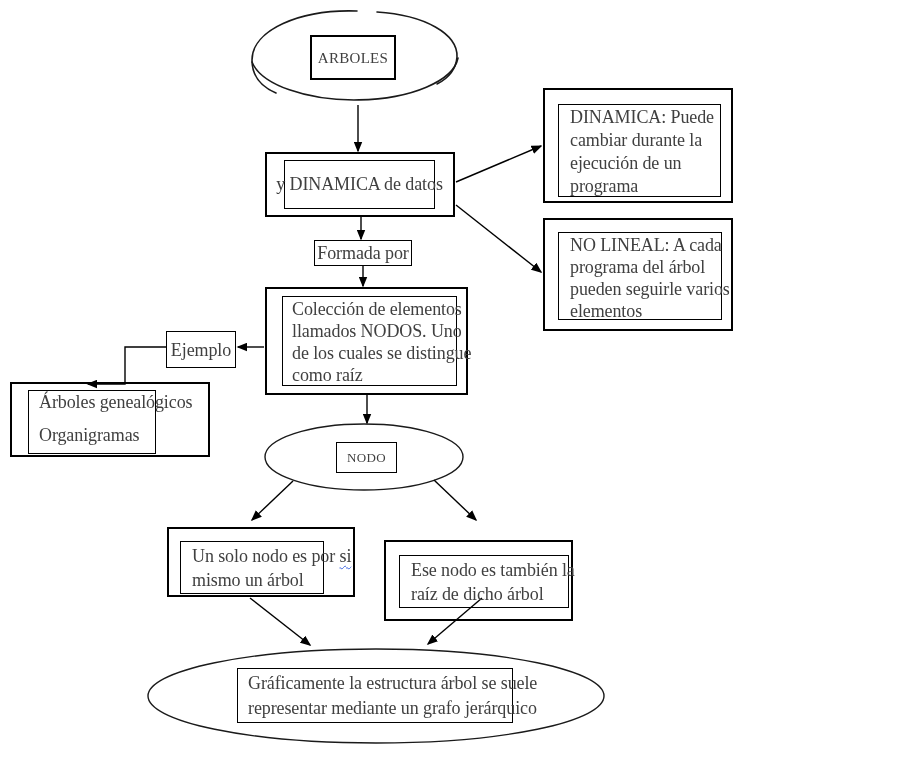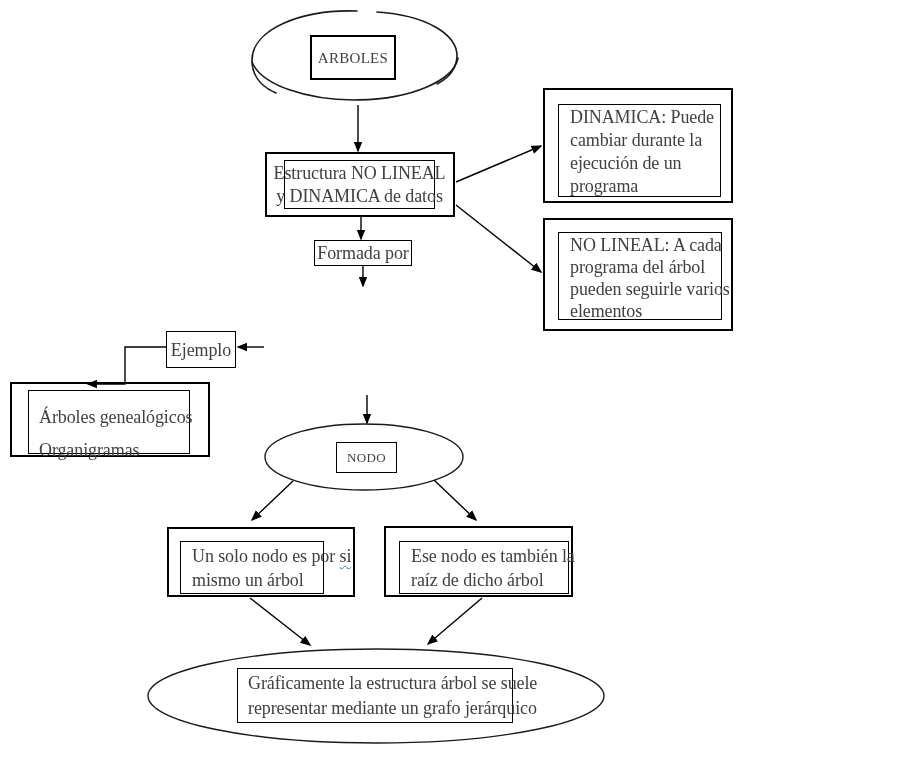--- a/index.html
+++ b/index.html
@@ -60,21 +60,20 @@
       <line x1="482" y1="598" x2="428" y2="644" marker-end="url(#arr)"></line>
     </g>
   </svg>
 
   <div class="shape sbox" style="left:310px;top:35px;width:86px;height:45px;border-width:2px;">
     <span class="txt" style="font-size:15px;letter-spacing:0.3px;">ARBOLES</span>
   </div>
 
   <div class="shape outer" style="left:265px;top:152px;width:190px;height:65px;">
     <div class="inner center" style="left:17px;top:6px;width:151px;height:49px;">
-      <div class="txt ln" style="line-height:23px;">Estructura NO LINEAL</div>
       <div class="txt ln" style="line-height:23px;">y DINAMICA de datos</div>
     </div>
   </div>
 
   <div class="shape outer" style="left:543px;top:88px;width:190px;height:115px;">
     <div class="inner" style="left:13px;top:14px;width:163px;height:93px;padding:1px 0 0 11px;">
       <div class="txt ln" style="line-height:23px;">DINAMICA: Puede</div>
       <div class="txt ln" style="line-height:23px;">cambiar durante la</div>
       <div class="txt ln" style="line-height:23px;">ejecución de un</div>
       <div class="txt ln" style="line-height:23px;">programa</div>
@@ -87,44 +86,52 @@
       <div class="txt ln">programa del árbol</div>
       <div class="txt ln">pueden seguirle varios</div>
       <div class="txt ln">elementos</div>
     </div>
   </div>
 
   <div class="shape sbox" style="left:314px;top:240px;width:98px;height:26px;">
     <span class="txt">Formada por</span>
   </div>
 
+  <div class="shape outer" style="left:265px;top:287px;width:203px;height:108px;">
+    <div class="inner" style="left:15px;top:7px;width:175px;height:90px;padding:1px 0 0 9px;">
+      <div class="txt ln">Colección de elementos</div>
+      <div class="txt ln">llamados NODOS. Uno</div>
+      <div class="txt ln">de los cuales se distingue</div>
+      <div class="txt ln">como raíz</div>
+    </div>
+  </div>
 
   <div class="shape sbox" style="left:166px;top:331px;width:70px;height:37px;">
     <span class="txt">Ejemplo</span>
   </div>
 
   <div class="shape outer" style="left:10px;top:382px;width:200px;height:75px;">
-    <div class="inner" style="left:16px;top:6px;width:162px;height:64px;padding:16px 0 0 10px;">
+    <div class="inner" style="left:16px;top:6px;width:128px;height:64px;padding:1px 0 0 10px;">
       <div class="txt ln" style="line-height:20px;">Árboles genealógicos</div>
       <div class="txt ln" style="line-height:20px;margin-top:13px;">Organigramas</div>
     </div>
   </div>
 
   <div class="shape sbox" style="left:336px;top:442px;width:61px;height:31px;">
     <span class="txt" style="font-size:13px;letter-spacing:0.3px;">NODO</span>
   </div>
 
   <div class="shape outer" style="left:167px;top:527px;width:188px;height:70px;">
     <div class="inner" style="left:11px;top:12px;width:144px;height:53px;padding:2px 0 0 11px;">
       <div class="txt ln" style="line-height:24px;"><span>Un solo nodo es por</span> <span class="squig">si</span></div>
       <div class="txt ln" style="line-height:24px;">mismo un árbol</div>
     </div>
   </div>
 
-  <div class="shape outer" style="left:384px;top:526px;width:189px;height:71px;padding-left:38px;">
+  <div class="shape outer" style="left:384px;top:540px;width:189px;height:81px;padding-left:38px;">
     <div class="inner" style="left:13px;top:13px;width:170px;height:53px;padding:2px 0 0 11px;">
       <div class="txt ln" style="line-height:24px;">Ese nodo es también la</div>
       <div class="txt ln" style="line-height:24px;">raíz de dicho árbol</div>
     </div>
   </div>
 
   <div class="shape" style="left:237px;top:668px;width:276px;height:55px;border:1.5px solid #000;padding:2px 0 0 10px;">
     <div class="txt ln" style="line-height:25px;">Gráficamente la estructura árbol se suele</div>
     <div class="txt ln" style="line-height:25px;">representar mediante un grafo jerárquico</div>
   </div>

